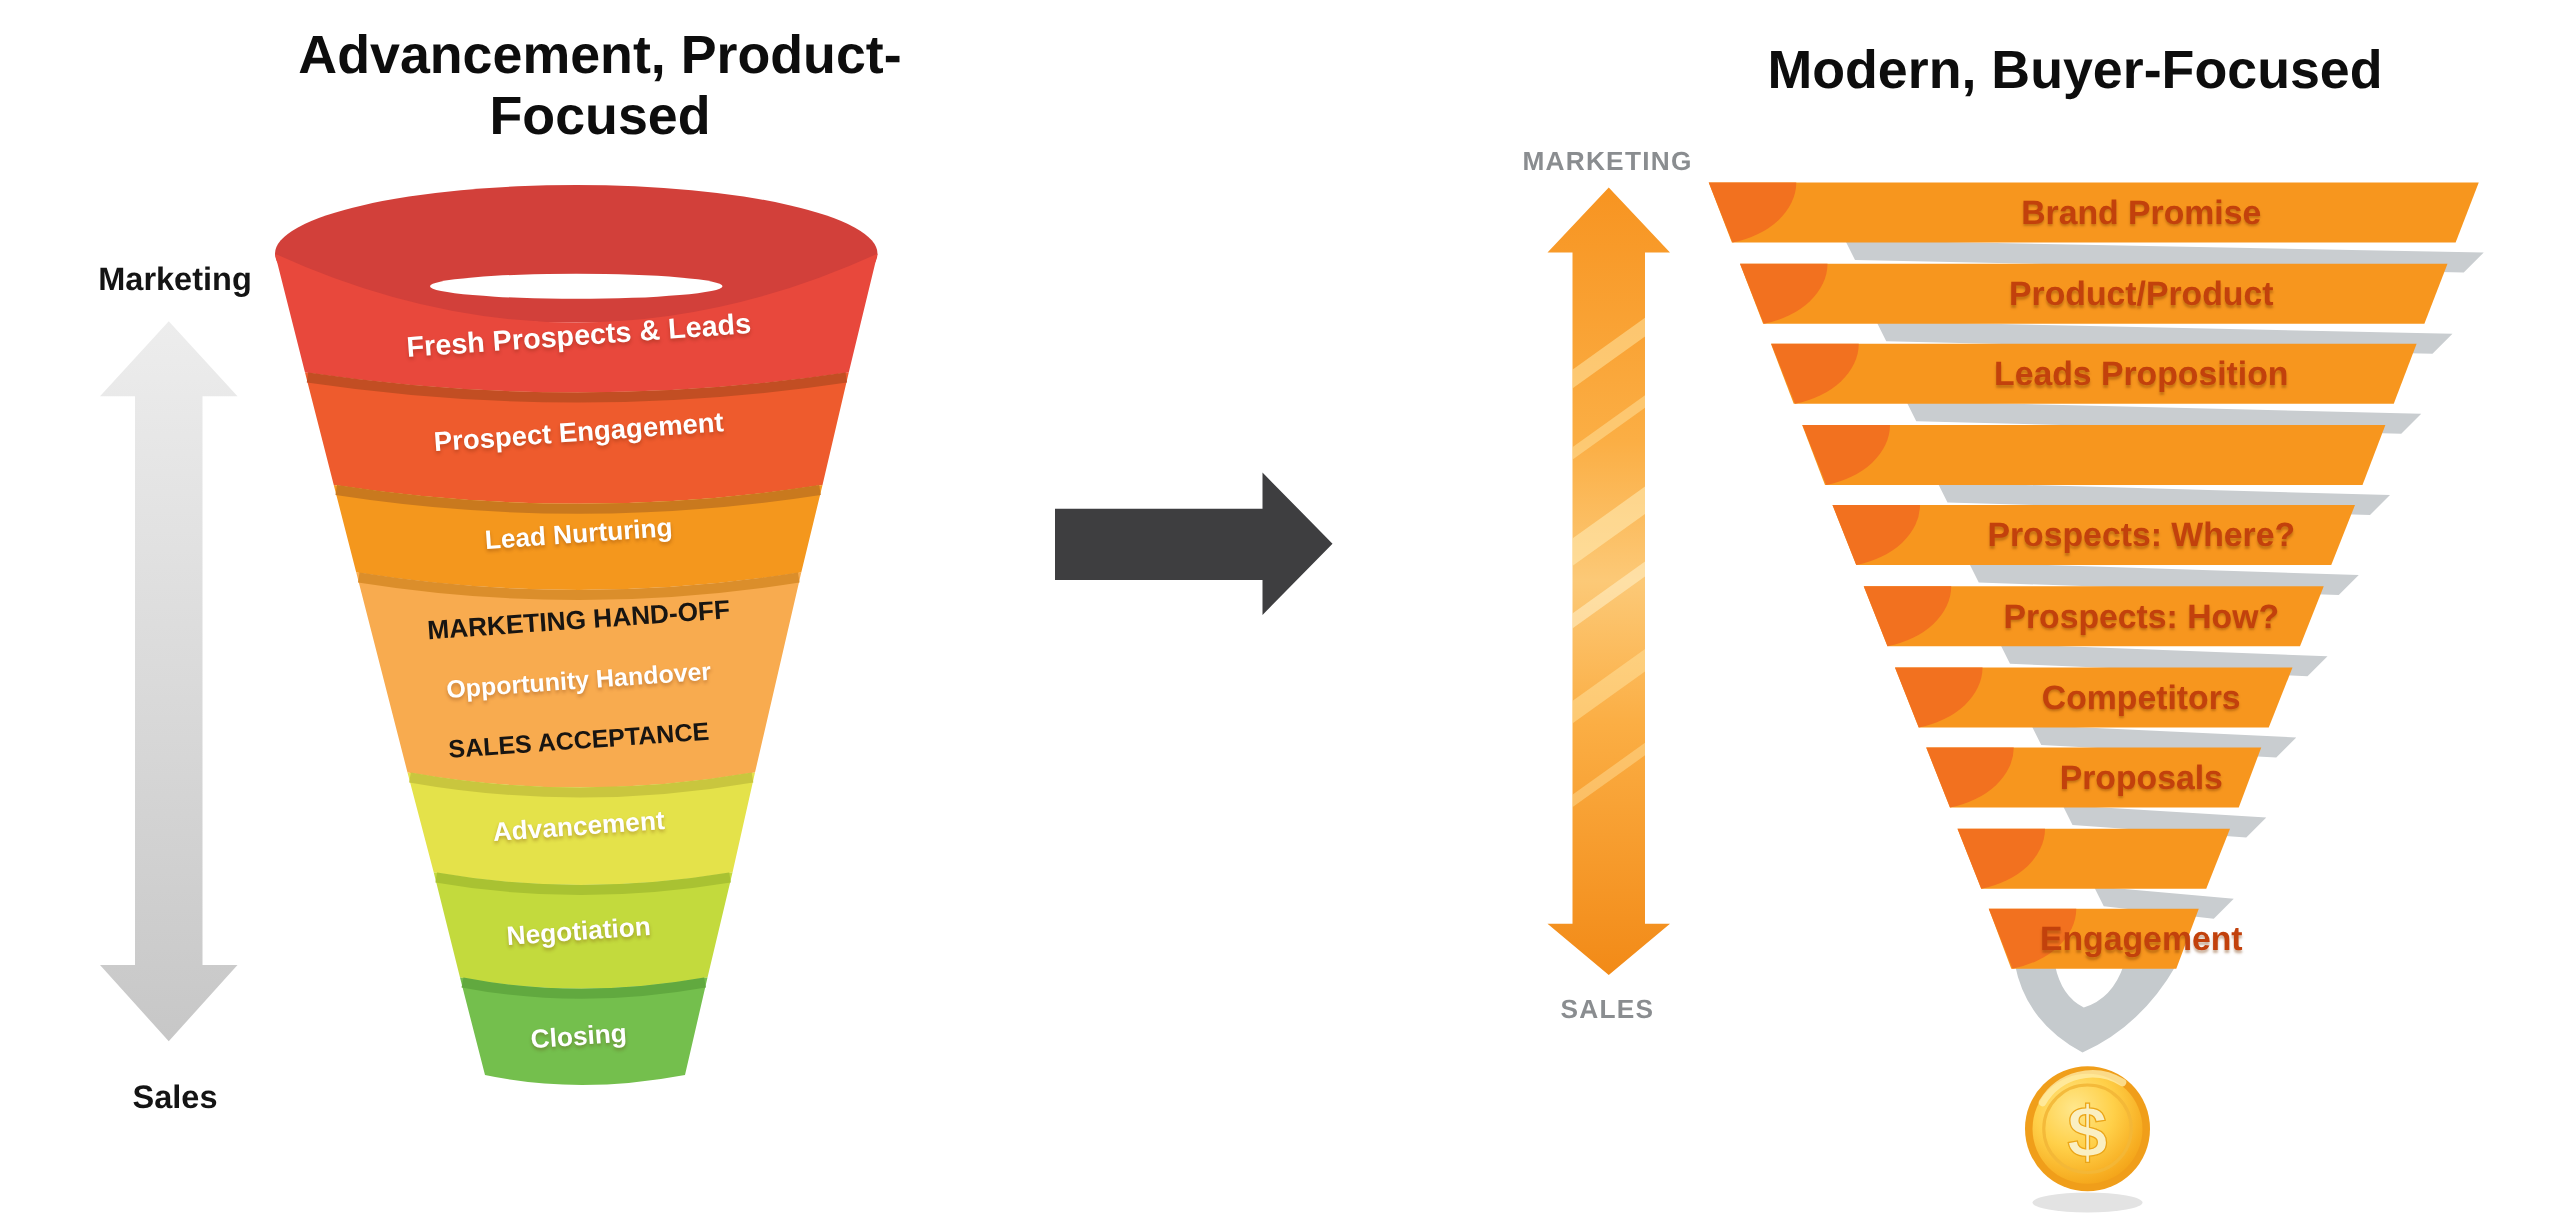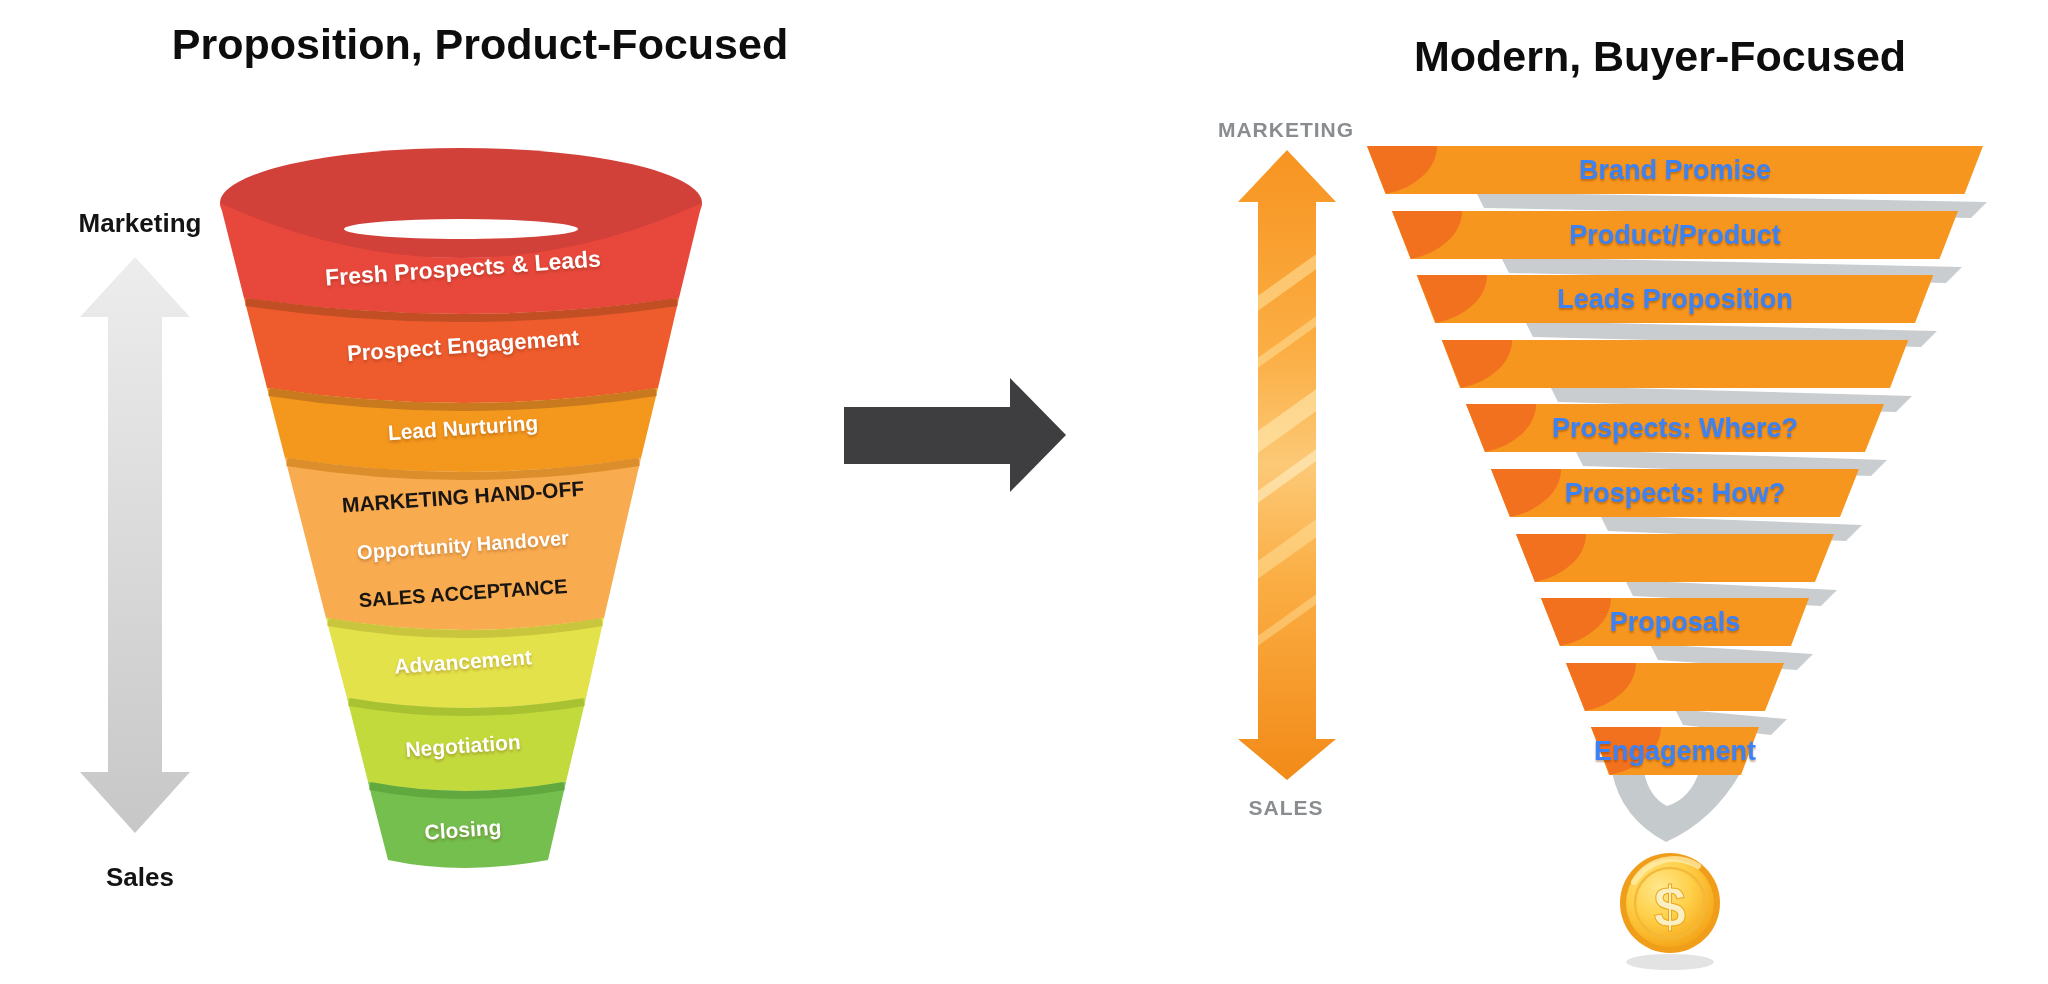--- a/index.html
+++ b/index.html
@@ -4,21 +4,21 @@
 <style>
   html,body{margin:0;padding:0;background:#fff;}
   #canvas{position:relative;width:2048px;height:984px;background:#ffffff;
           font-family:"Liberation Sans",sans-serif;overflow:hidden;}
   #shapes{position:absolute;left:0;top:0;}
   .lbl{position:absolute;text-align:center;font-weight:bold;white-space:nowrap;}
   .title{position:absolute;text-align:center;font-weight:600;font-size:43px;color:#0d0d0d;}
   .lf-lbl{width:420px;left:253px;line-height:32px;transform:rotate(-4deg);
           color:#fff;text-shadow:0 2px 3px rgba(90,30,0,.30);}
   .lf-dark{color:#181512;text-shadow:none;}
-  .rf-lbl{width:520px;left:1415px;line-height:36px;font-size:27px;color:#3b82f6;
+  .rf-lbl{width:520px;left:1453px;line-height:36px;font-size:27px;color:#c2410c;
           text-shadow:0 2px 2px rgba(120,55,0,.40);}
   .axis-black{font-size:26px;color:#141414;}
   .axis-gray{font-size:21px;color:#8a8d90;letter-spacing:1px;}
 </style>
 </head>
 <body>
 
 <div id="canvas">
 
   <svg id="shapes" width="2048" height="984" viewBox="0 0 2048 984">
@@ -125,21 +125,21 @@
     <g>
       <ellipse cx="1670" cy="962" rx="44" ry="8" fill="#e3e3e3"></ellipse>
       <circle cx="1670" cy="903" r="50" fill="#F09E1A"></circle>
       <circle cx="1670" cy="903" r="44" fill="url(#coinFace)"></circle>
       <circle cx="1670" cy="903" r="35" fill="none" stroke="#F3B737" stroke-width="2.5" opacity="0.9"></circle>
       <path d="M1634,882 A46 46 0 0 1 1698,866" fill="none" stroke="#FFEFAF" stroke-width="6" stroke-linecap="round" opacity="0.75"></path>
       <text x="1670" y="906" text-anchor="middle" dominant-baseline="central" font-family="Liberation Sans, sans-serif" font-size="58" font-weight="bold" fill="#FAEFC2" stroke="#EBA517" stroke-width="1">$</text>
     </g>
   </svg>
 
-  <div class="title" style="left:170px;top:20px;width:620px;">Proposition, Product-Focused</div>
+  <div class="title" style="left:170px;top:20px;width:620px;">Advancement, Product-Focused</div>
   <div class="title" style="left:1350px;top:32px;width:620px;">Modern, Buyer-Focused</div>
 
   <div class="lbl axis-black" style="left:40px;top:208px;width:200px;">Marketing</div>
   <div class="lbl axis-black" style="left:40px;top:862px;width:200px;">Sales</div>
 
   <div class="lbl axis-gray" style="left:1186px;top:118px;width:200px;">MARKETING</div>
   <div class="lbl axis-gray" style="left:1186px;top:796px;width:200px;">SALES</div>
 
   <div class="lbl lf-lbl" style="top:252px;font-size:23px;">Fresh Prospects &amp; Leads</div>
   <div class="lbl lf-lbl" style="top:330px;font-size:22px;">Prospect Engagement</div>
@@ -149,16 +149,17 @@
   <div class="lbl lf-lbl lf-dark" style="top:577px;font-size:20px;">SALES ACCEPTANCE</div>
   <div class="lbl lf-lbl" style="top:646px;font-size:21px;">Advancement</div>
   <div class="lbl lf-lbl" style="top:730px;font-size:21px;">Negotiation</div>
   <div class="lbl lf-lbl" style="top:814px;font-size:21px;">Closing</div>
 
   <div class="lbl rf-lbl" style="top:152px;">Brand Promise</div>
   <div class="lbl rf-lbl" style="top:217px;">Product/Product</div>
   <div class="lbl rf-lbl" style="top:281px;">Leads Proposition</div>
   <div class="lbl rf-lbl" style="top:475px;">Prospects: How?</div>
   <div class="lbl rf-lbl" style="top:410px;">Prospects: Where?</div>
+  <div class="lbl rf-lbl" style="top:540px;">Competitors</div>
   <div class="lbl rf-lbl" style="top:604px;">Proposals</div>
   <div class="lbl rf-lbl" style="top:733px;">Engagement</div>
 
 </div>
 
 </body></html>

